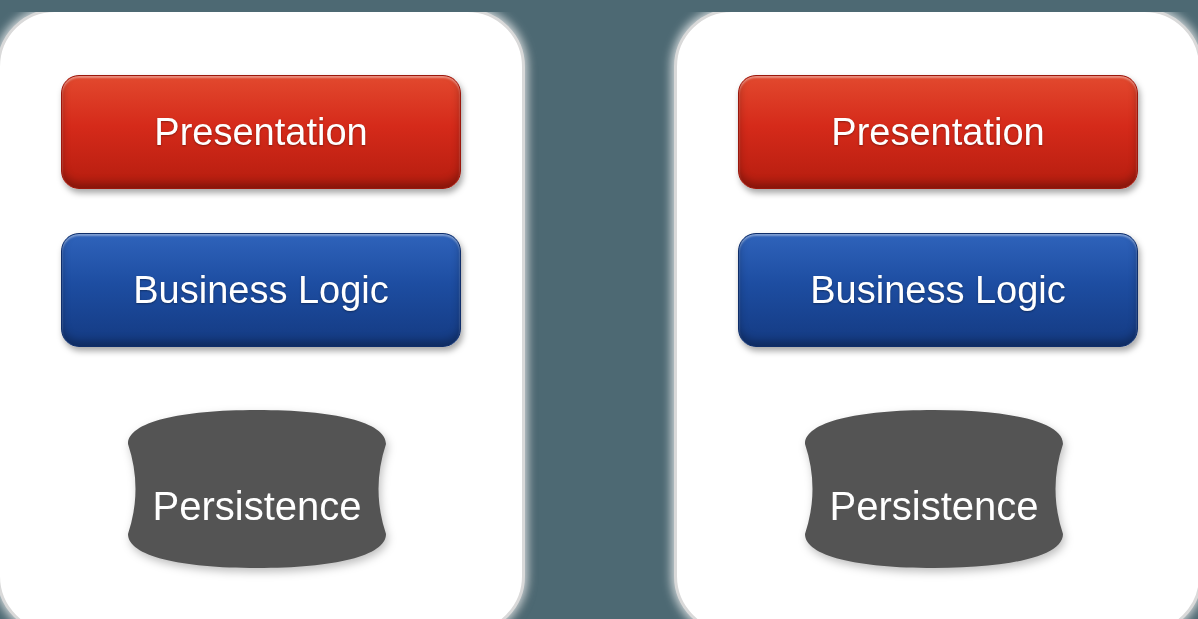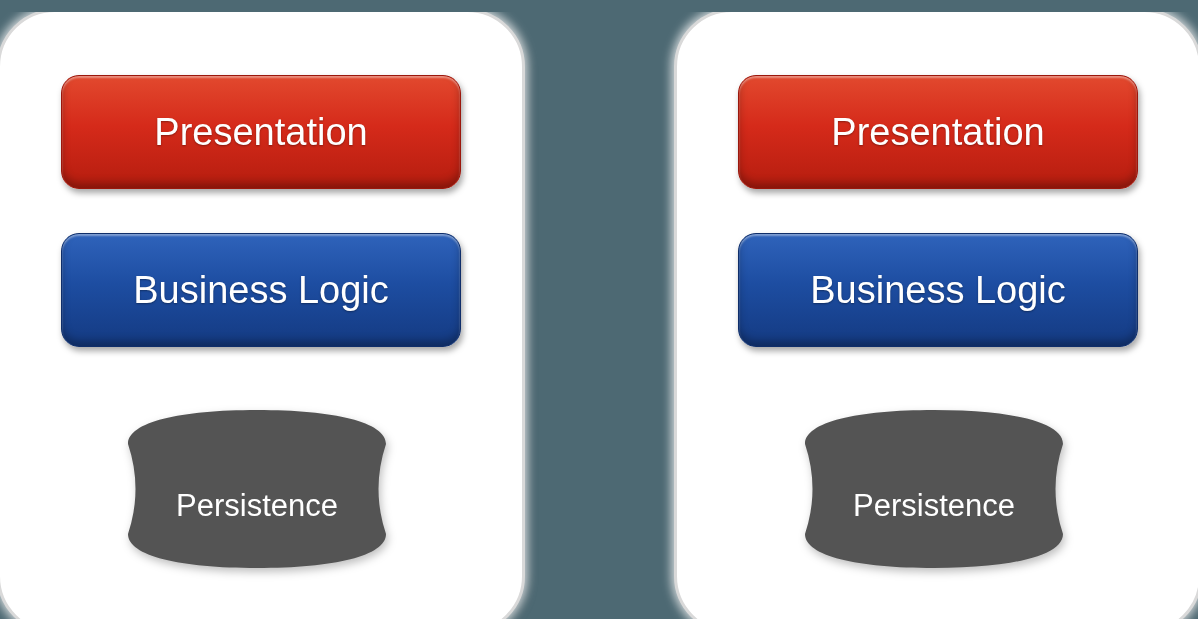--- a/index.html
+++ b/index.html
@@ -79,21 +79,21 @@
   .barrel-label {
     position: absolute;
     left: 0;
     top: 20px;
     width: 100%;
     height: 100%;
     display: flex;
     align-items: center;
     justify-content: center;
     color: var(--label-text, #ffffff);
-    font-size: 31px;
+    font-size: 40px;
   }
 </style>
 </head>
 <body>
 
 <div class="stage">
 
   <div class="card left">
     <div class="layer-box presentation">
       <span>Presentation</span>

